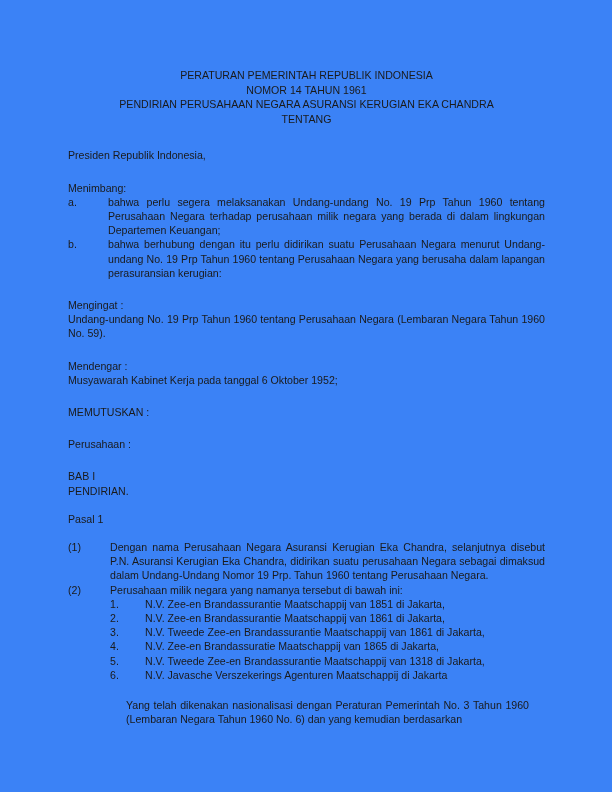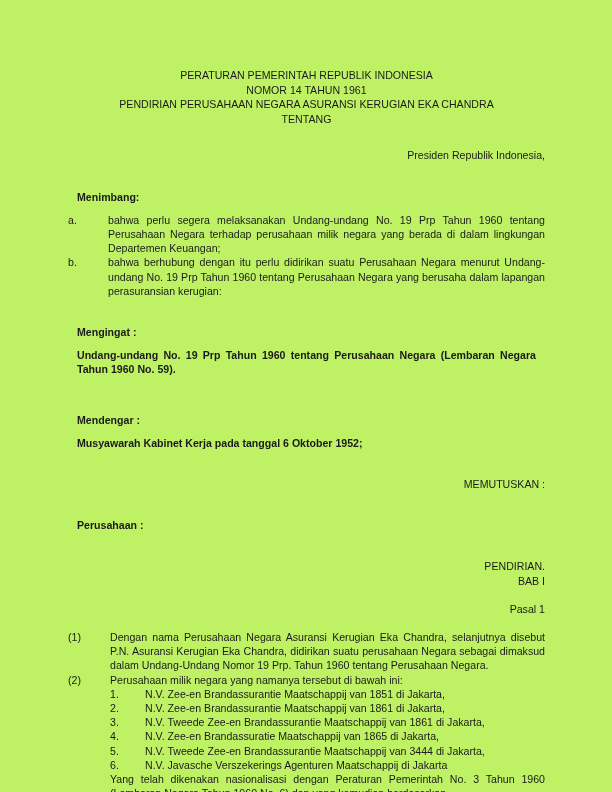--- a/index.html
+++ b/index.html
@@ -11,48 +11,47 @@
     width: 612px;
     height: 792px;
     font-family: "Liberation Sans", sans-serif;
     color: #1a1a1a;
     -webkit-font-smoothing: antialiased;
   }
   .page {
     position: relative;
     width: 612px;
     height: 792px;
-    background: #bef264;
+    background: #3b82f6;
     box-sizing: border-box;
     padding: 68px 67px 0 68px;
     font-size: 10.6px;
     line-height: 14.2px;
   }
   .center {
-    text-align: right;
+    text-align: left;
   }
   .just {
     text-align: justify;
     text-justify: inter-word;
   }
   .title-block {
     margin: 0;
   }
   .title-line {
     text-align: center;
     line-height: 14.6px;
     white-space: nowrap;
   }
   .gap-md { height: 14px; }
   .gap-lg { height: 18px; }
   .gap-xl { height: 22px; }
 
   .plain {
-    margin: 9px;
-    font-weight: bold;
+    margin: 0;
   }
   
   .lettered {
     position: relative;
     padding-left: 40px;
     margin: 0;
   }
   .lettered > .marker {
     position: absolute;
     left: 0;
@@ -79,21 +78,21 @@
     padding-left: 35px;
     margin: 0;
     white-space: nowrap;
   }
   .subitem > .marker {
     position: absolute;
     left: 0;
     top: 0;
   }
   .cont {
-    margin: 0;
+    margin: 16px;
   }
 </style>
 </head>
 <body>
 
 <div class="page">
 
   <div class="title-block">
     <div class="title-line">PERATURAN PEMERINTAH REPUBLIK INDONESIA</div>
     <div class="title-line">NOMOR 14 TAHUN 1961</div>
@@ -130,22 +129,22 @@
   <div class="gap-lg"></div>
 
   <div class="center">MEMUTUSKAN :</div>
 
   <div class="gap-lg"></div>
 
   <div class="plain">Perusahaan :</div>
 
   <div class="gap-lg"></div>
 
+  <div class="center">BAB I</div>
   <div class="center">PENDIRIAN.</div>
-  <div class="center">BAB I</div>
 
   <div class="gap-md"></div>
 
   <div class="center">Pasal 1</div>
 
   <div class="gap-md"></div>
 
   <div class="numbered just">
     <span class="marker">(1)</span>
     <span>Dengan nama Perusahaan Negara Asuransi Kerugian Eka Chandra, selanjutnya disebut P.N. Asuransi Kerugian Eka Chandra, didirikan suatu perusahaan Negara sebagai dimaksud dalam Undang-Undang Nomor 19 Prp. Tahun 1960 tentang Perusahaan Negara.</span>
@@ -167,21 +166,21 @@
       <div class="subitem">
         <span class="marker">3.</span>
         <span>N.V. Tweede Zee-en Brandassurantie Maatschappij van 1861 di Jakarta,</span>
       </div>
       <div class="subitem">
         <span class="marker">4.</span>
         <span>N.V. Zee-en Brandassuratie Maatschappij van 1865 di Jakarta,</span>
       </div>
       <div class="subitem">
         <span class="marker">5.</span>
-        <span>N.V. Tweede Zee-en Brandassurantie Maatschappij van 3444 di Jakarta,</span>
+        <span>N.V. Tweede Zee-en Brandassurantie Maatschappij van 1318 di Jakarta,</span>
       </div>
       <div class="subitem">
         <span class="marker">6.</span>
         <span>N.V. Javasche Verszekerings Agenturen Maatschappij di Jakarta</span>
       </div>
     </div>
 
     <div class="cont just">Yang telah dikenakan nasionalisasi dengan Peraturan Pemerintah No. 3 Tahun 1960 (Lembaran Negara Tahun 1960 No. 6) dan yang kemudian berdasarkan</div>
   </div>
 

